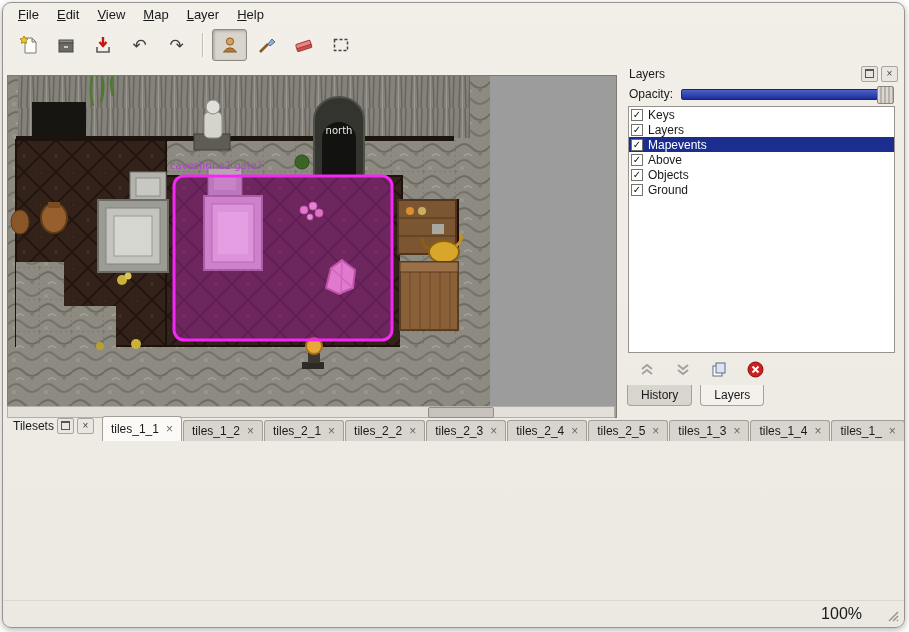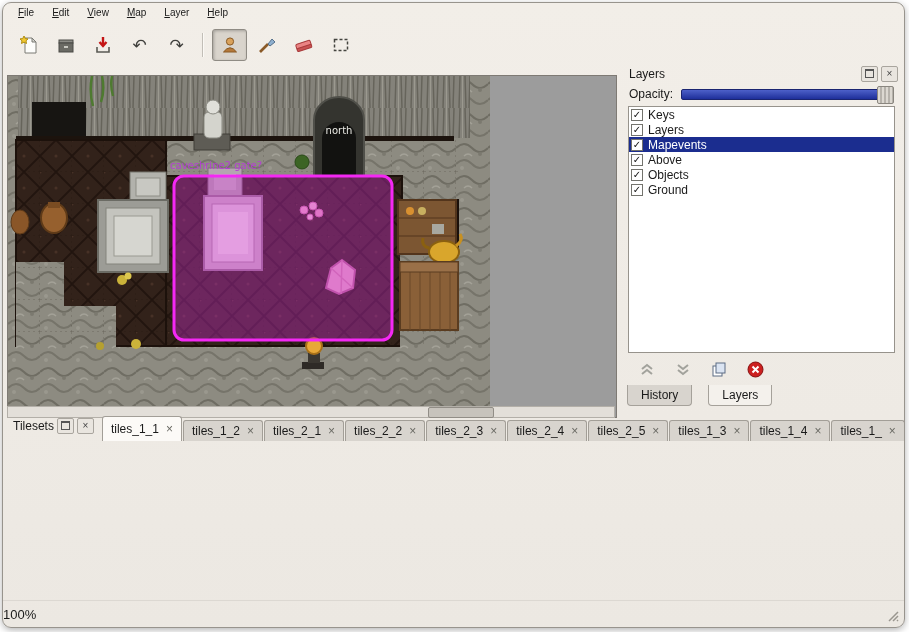--- a/index.html
+++ b/index.html
@@ -4,21 +4,21 @@
 <style>
   html,body{margin:0;padding:0;}
   body{width:909px;height:632px;position:relative;background:#ffffff;
        font-family:"Liberation Sans",sans-serif;color:#1a1a1a;overflow:hidden;}
   .window{position:absolute;left:2px;top:2px;width:901px;height:624px;
           background:linear-gradient(#f2eee8,#ece8e2);
           border:1px solid #98948d;border-radius:9px;overflow:hidden;
           box-shadow:0 2px 7px rgba(0,0,0,.3);}
   
   .menubar{position:absolute;left:0;top:0;right:0;height:24px;display:flex;
-           align-items:stretch;padding-left:6px;font-size:10px;}
+           align-items:stretch;padding-left:6px;font-size:13px;}
   .menu-item{padding:4px 9px 0;cursor:default;}
   
   .toolbar{position:absolute;left:0;top:24px;right:0;height:36px;display:flex;
            align-items:center;gap:2px;padding:0 8px;}
   .tbtn{width:33px;height:30px;display:flex;align-items:center;justify-content:center;
         border:1px solid transparent;border-radius:3px;}
   .tbtn.pressed{background:#d9d4cc;border:1px solid #8f8b84;
         box-shadow:inset 1px 1px 3px rgba(0,0,0,.25);}
   .tsep{width:1px;height:24px;background:#c2beb7;border-right:1px solid #fbf9f5;margin:0 6px;}
   .glyph{font-size:17px;color:#3f3f3c;line-height:1;}
@@ -46,21 +46,21 @@
           border:1px solid #8a867f;border-radius:2px;
           background:repeating-linear-gradient(90deg,#dcd8d1 0 2px,#b6b2ab 2px 4px);}
   .layerslist{flex:1;margin:0 7px;background:#fff;border:1px solid #97938c;
               overflow:hidden;font-size:12px;}
   .layer-row{display:flex;align-items:center;height:15px;padding-left:2px;gap:5px;}
   .layer-row.sel{background:#1b2d8f;color:#fff;}
   .cb{width:12px;height:12px;box-sizing:border-box;background:#fff;border:1px solid #73736d;
       font-size:10px;line-height:10px;text-align:center;color:#111;flex:none;}
   .lbtnrow{height:32px;display:flex;align-items:center;gap:12px;padding-left:14px;}
   .lbtn{width:24px;height:20px;display:flex;align-items:center;justify-content:center;}
-  .ltabs{height:25px;display:flex;padding-left:6px;gap:16px;}
+  .ltabs{height:25px;display:flex;padding-left:6px;gap:8px;}
   .ltab{padding:3px 13px 0;font-size:12px;height:21px;box-sizing:border-box;
         border:1px solid #a5a19a;border-top:none;background:#d8d4ce;border-radius:0 0 4px 4px;}
   .ltab.act{background:#f4f1ec;}
   
   .tsdock{position:absolute;left:2px;top:412px;width:897px;height:186px;
           display:flex;flex-direction:row;}
   .tstabbar{height:26px;display:flex;align-items:flex-end;padding:0 22px 0 4px;
             position:relative;}
   .ts-tab{display:flex;align-items:center;gap:7px;padding:0 8px;font-size:12px;
           background:#d8d4ce;border:1px solid #a29e97;border-bottom:none;
@@ -84,21 +84,21 @@
       repeating-linear-gradient(90deg,transparent 0 6px,rgba(70,28,6,.85) 6px 7px);}
   .vscroll{position:absolute;right:1px;top:1px;bottom:1px;width:15px;background:#e7e3dd;
            border-left:1px solid #b3afa8;}
   .vsbtn{position:absolute;left:0;width:14px;height:14px;text-align:center;font-size:8px;
          line-height:14px;color:#333;background:#d9d5cf;border:1px solid #a5a19a;
          box-sizing:border-box;}
   .vshandle{position:absolute;left:1px;top:15px;width:12px;height:46px;background:#c7c3bc;
             border:1px solid #918d86;border-radius:2px;}
   
   .statusbar{position:absolute;left:0;right:0;bottom:0;height:26px;display:flex;
-             align-items:center;padding-right:42px;font-size:13px;
+             align-items:center;justify-content:flex-end;padding-right:42px;font-size:16px;
              border-top:1px solid #dcd8d2;}
   .grip{position:absolute;right:5px;bottom:5px;}
 </style>
 </head>
 <body>
 
 <div class="window">
 
   <div class="menubar">
       <div class="menu-item"><u>F</u>ile</div>

